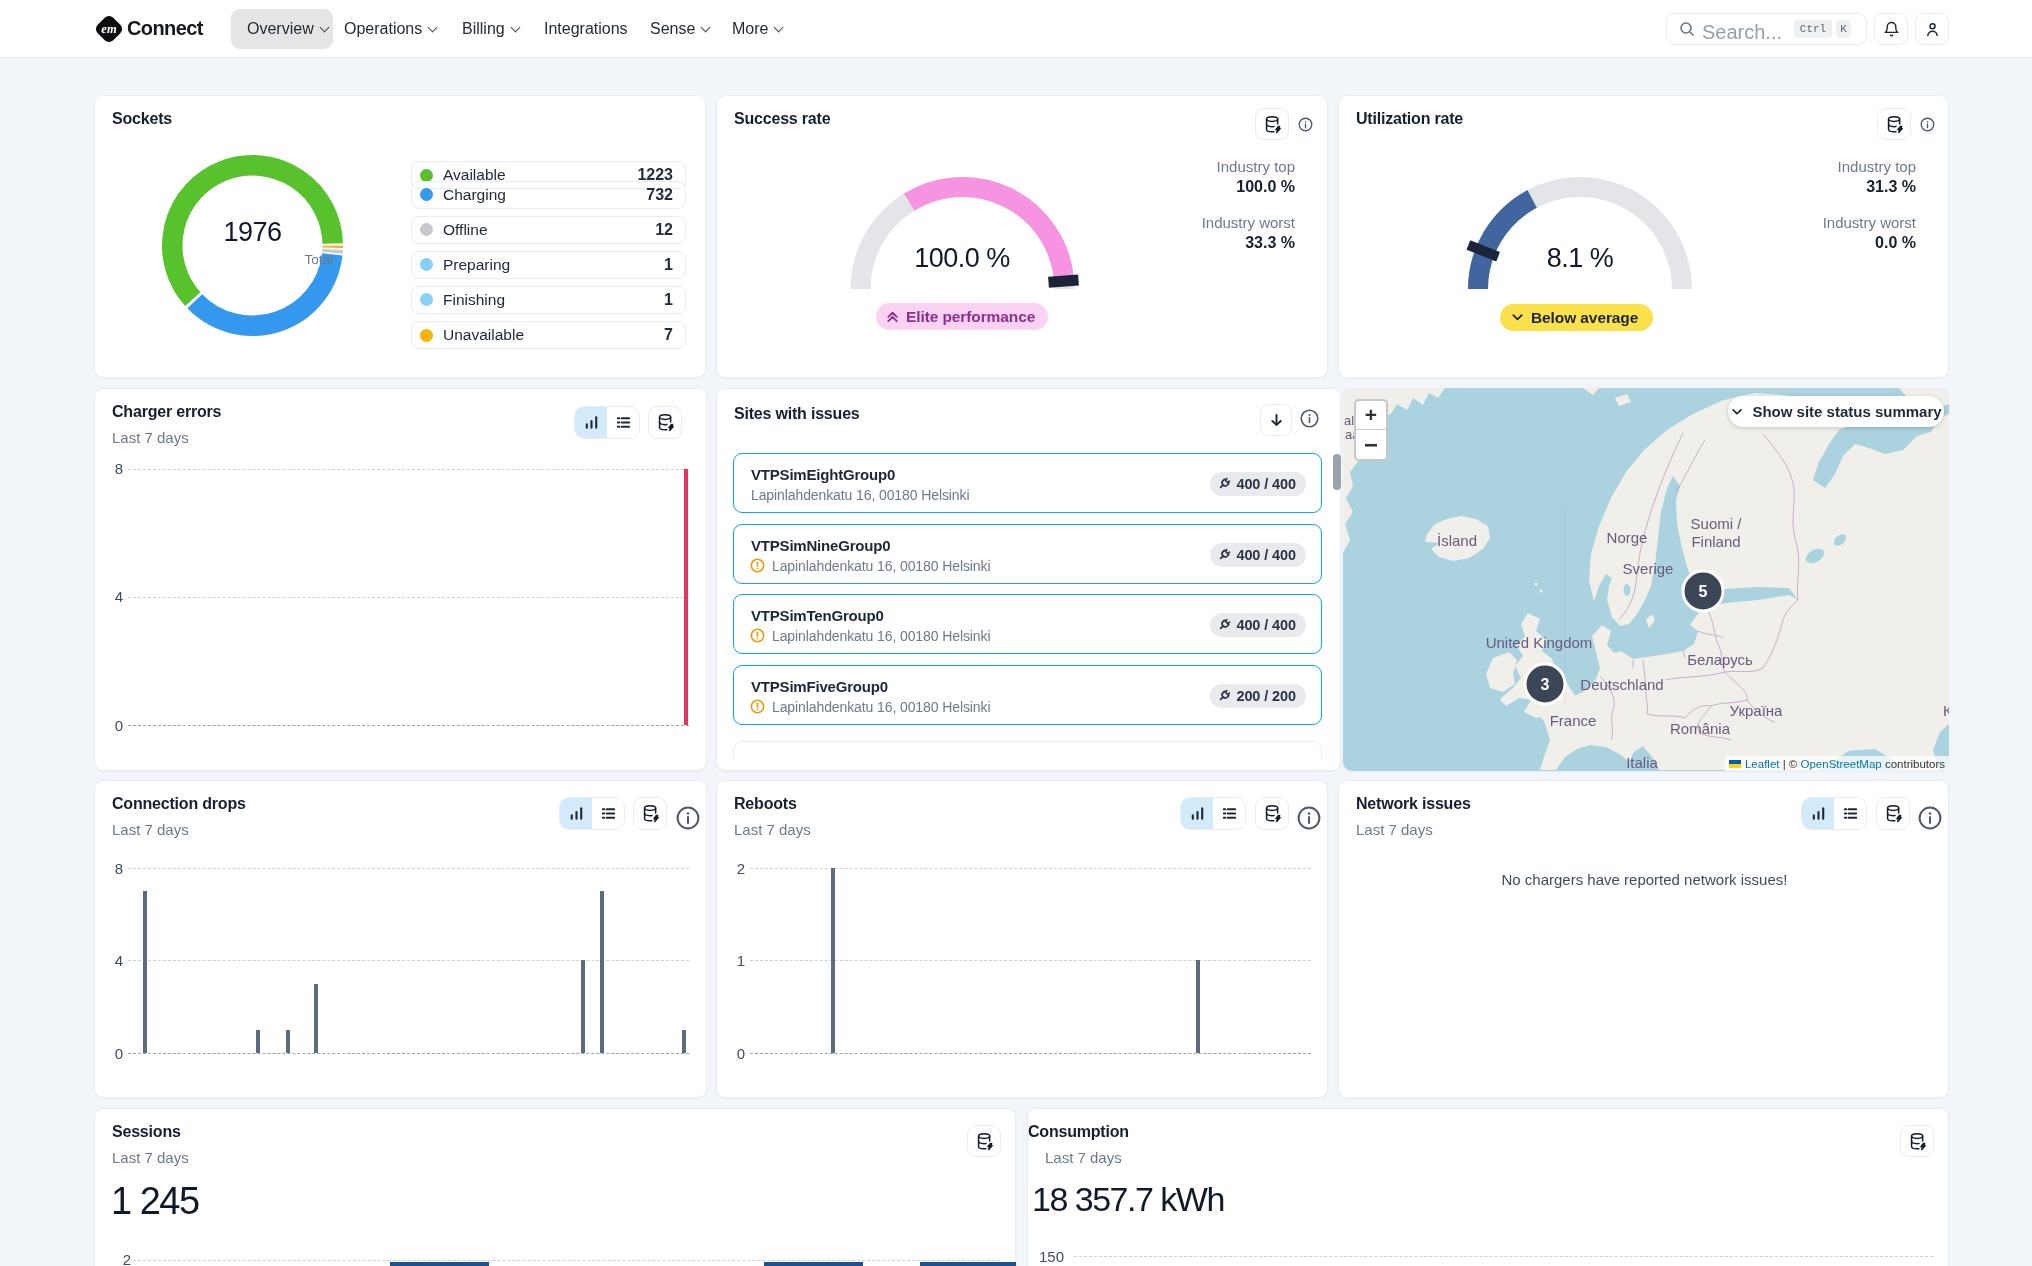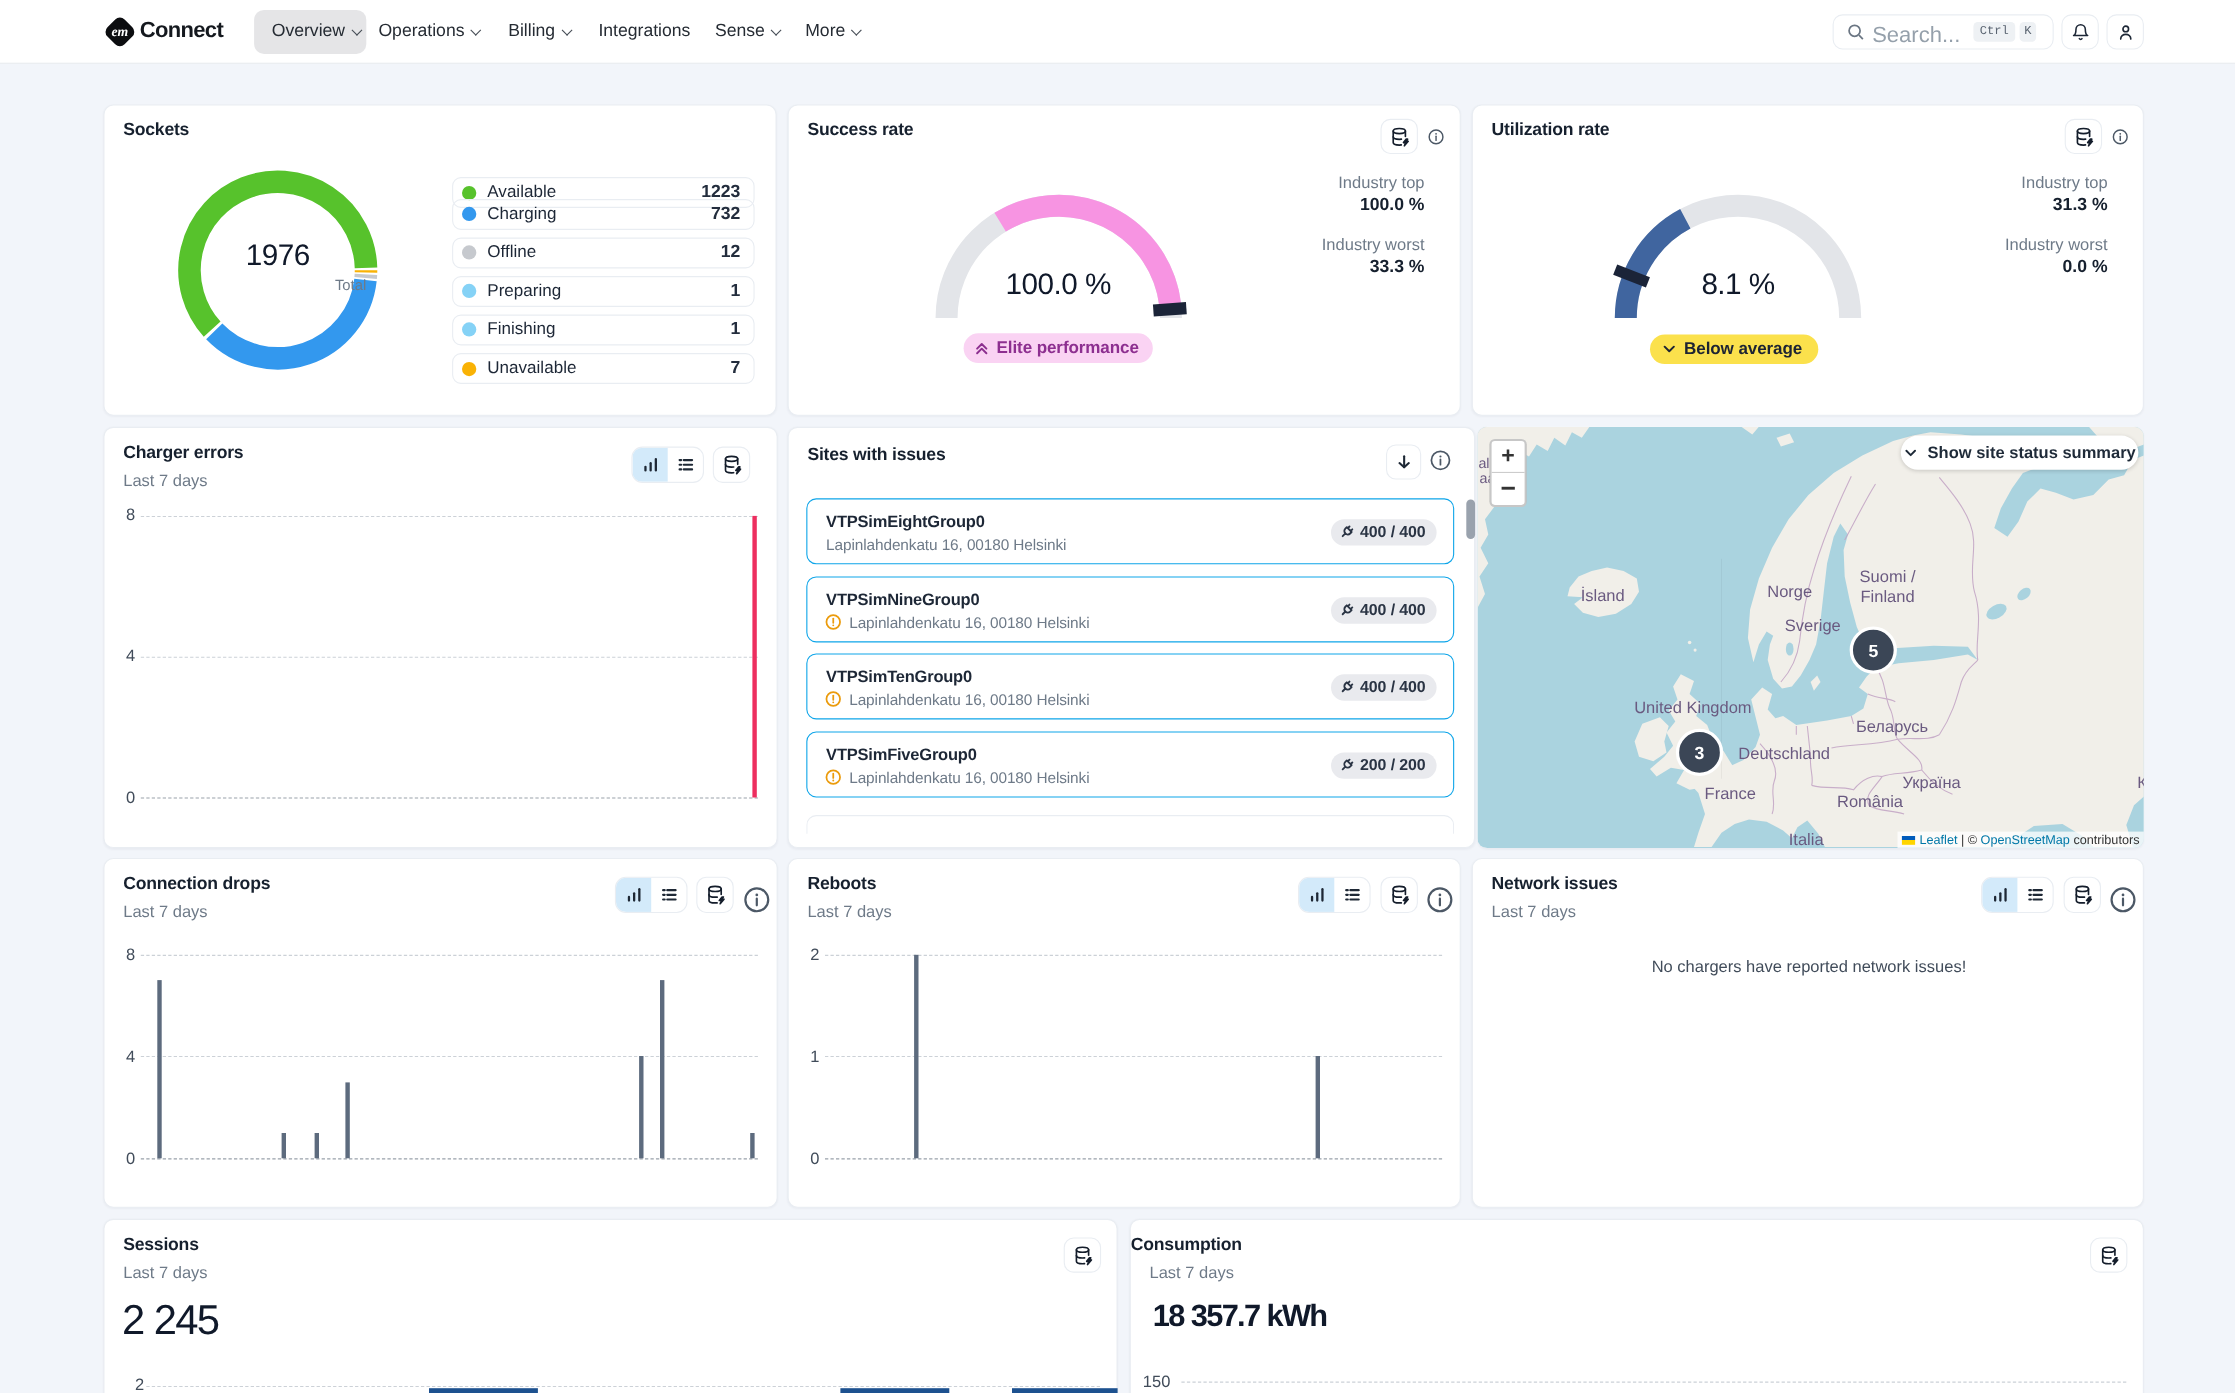--- a/index.html
+++ b/index.html
@@ -476,40 +476,40 @@
   <div class="abs" style="left:579px;top:25px"><svg width="24" height="24" viewBox="0 0 24 24" fill="none" stroke="#4c5866" stroke-width="2">
         <circle cx="12" cy="12" r="10.4"></circle>
         <path d="M12 11v6" stroke-linecap="round"></path>
         <circle cx="12" cy="7.6" r="1.25" fill="#4c5866" stroke="none"></circle>
       </svg></div>
 </div>
 
 <div class="card" style="left:94px;top:1108px;width:922px;height:400px">
   <div class="ctitle" style="position:absolute;left:17px;top:14px">Sessions</div>
   <div class="csub" style="position:absolute;left:17px;top:36px">Last 7 days</div>
-  <div class="abs" style="left:16px;top:71px;font-size:38px;font-weight:500;color:#10192a;letter-spacing:-1.5px">2 245</div>
+  <div class="abs" style="left:16px;top:71px;font-size:38px;font-weight:500;color:#10192a;letter-spacing:-1.5px">1 245</div>
   <div class="iconbtn" style="left:872px;top:16px;width:34px;height:32px">
       <svg width="19" height="19" viewBox="0 0 24 24" fill="none" stroke="#141d2b" stroke-width="1.9" stroke-linecap="round" stroke-linejoin="round">
         <ellipse cx="11.5" cy="5.2" rx="7" ry="2.9"></ellipse>
         <path d="M4.5 5.2v13.2c0 1.6 3.1 2.9 7 2.9.8 0 1.6-.05 2.3-.16"></path>
         <path d="M18.5 5.2v6.3"></path>
         <path d="M4.5 11.8c0 1.6 3.1 2.9 7 2.9.8 0 1.6-.05 2.4-.16"></path>
         <path d="M19.5 14.5l-3.2 4h2.6l-1.6 3.7 4.4-5.2h-2.6l1.9-2.5z"></path>
       </svg>
     </div>
   <div class="ylab" style="left:8px;top:142px">2</div>
   <div class="gline" style="left:38px;top:150.6px;width:867px"></div>
   <div class="bar" style="left:295px;top:153px;width:99px;height:120px;background:#1d518f"></div>
   <div class="bar" style="left:669px;top:153px;width:99px;height:120px;background:#1d518f"></div>
   <div class="bar" style="left:825px;top:153px;width:96px;height:120px;background:#1d518f"></div>
 </div>
 <div class="card" style="left:1027px;top:1108px;width:922px;height:400px">
   <div class="ctitle" style="position:absolute;left:0;top:14px">Consumption</div>
   <div class="csub" style="position:absolute;left:17px;top:36px">Last 7 days</div>
-  <div class="abs" style="left:20px;top:71px;font-size:28px;font-weight:700;color:#10192a;letter-spacing:-1.5px">18 357.7 kWh</div>
+  <div class="abs" style="left:4px;top:71px;font-size:34px;font-weight:400;color:#10192a;letter-spacing:-1.5px">18 357.7 kWh</div>
   <div class="iconbtn" style="left:872px;top:16px;width:34px;height:32px">
       <svg width="19" height="19" viewBox="0 0 24 24" fill="none" stroke="#141d2b" stroke-width="1.9" stroke-linecap="round" stroke-linejoin="round">
         <ellipse cx="11.5" cy="5.2" rx="7" ry="2.9"></ellipse>
         <path d="M4.5 5.2v13.2c0 1.6 3.1 2.9 7 2.9.8 0 1.6-.05 2.3-.16"></path>
         <path d="M18.5 5.2v6.3"></path>
         <path d="M4.5 11.8c0 1.6 3.1 2.9 7 2.9.8 0 1.6-.05 2.4-.16"></path>
         <path d="M19.5 14.5l-3.2 4h2.6l-1.6 3.7 4.4-5.2h-2.6l1.9-2.5z"></path>
       </svg>
     </div>
   <div class="ylab" style="left:8px;top:139px">150</div>

